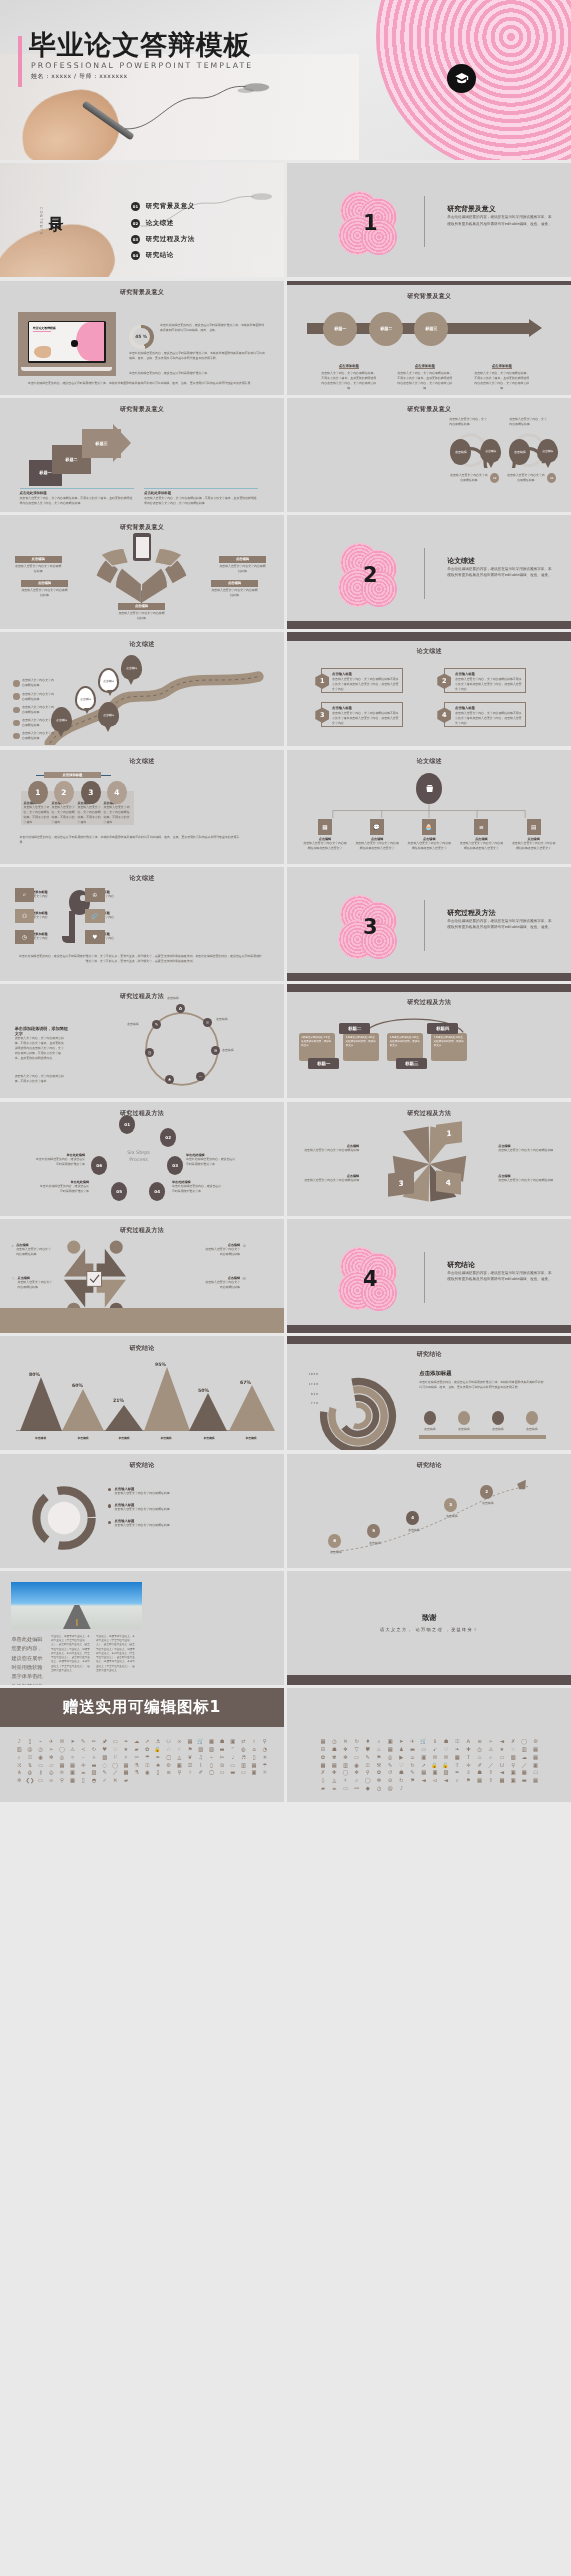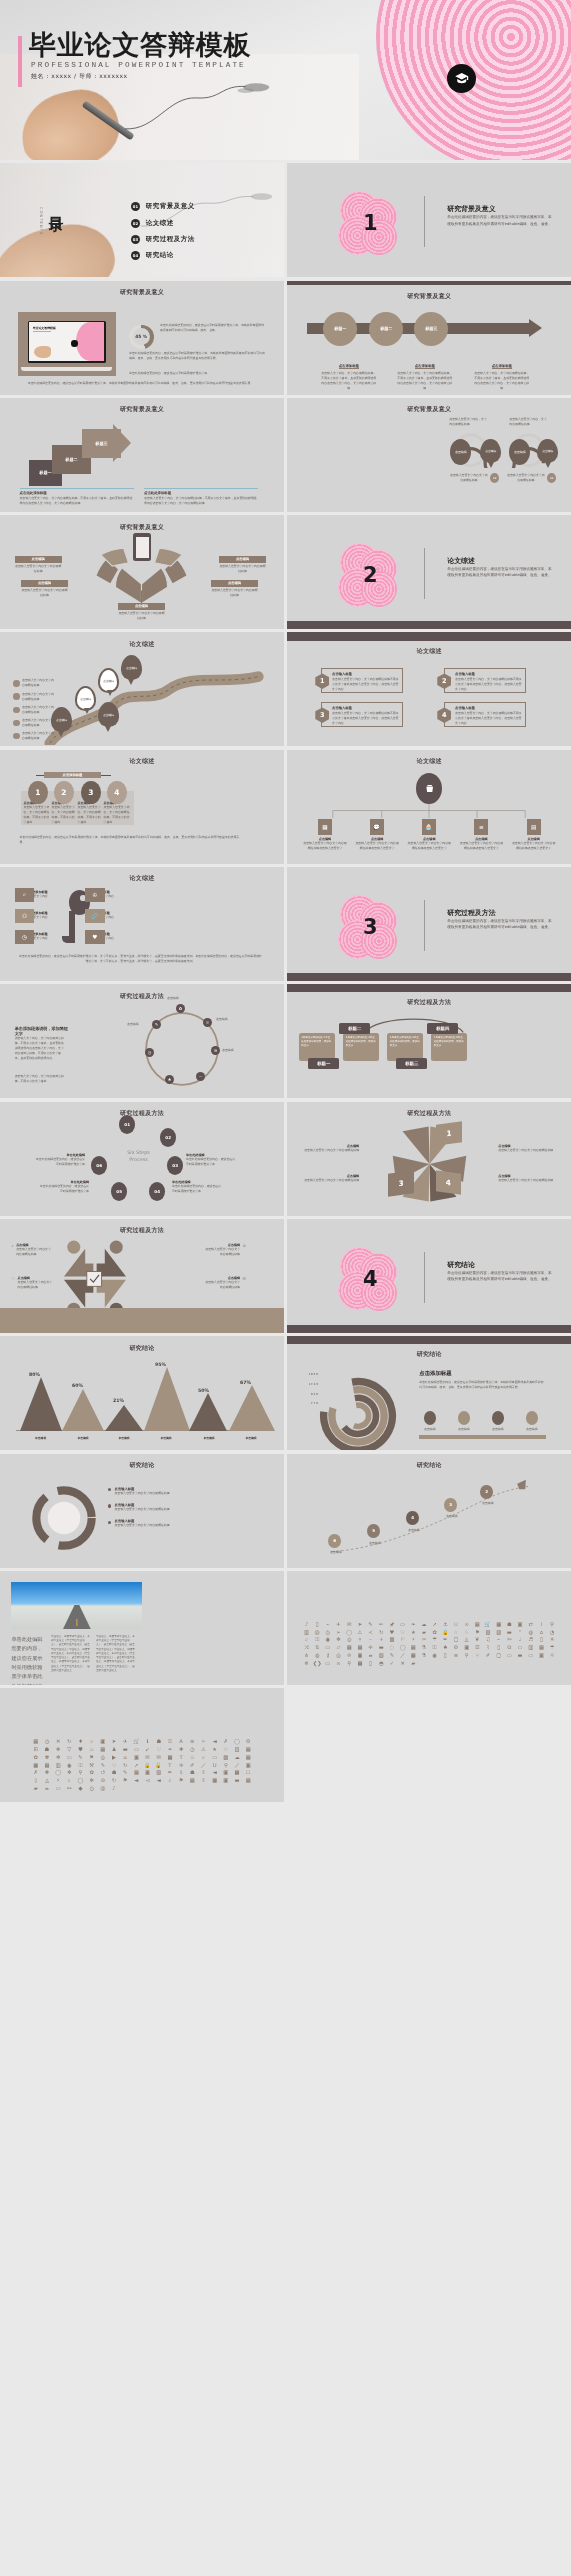--- a/index.html
+++ b/index.html
@@ -16,21 +16,21 @@
   .slide.full { width:572px; height:160px; flex:0 0 572px; }
   .ttl {
     position:absolute; top:7.4px; left:0; right:0; text-align:center;
     font-size:6px; font-weight:bold; color:#4a4040; letter-spacing:0.3px;
   }
   .botbar { position:absolute; bottom:0; left:0; right:0; height:8.2px; background:#5d5050; }
   
   .cover { background:linear-gradient(160deg,#d8d8d8 0%,#ececec 45%,#e3e3e3 100%); }
   .cover-bar { position:absolute; left:18px; top:36px; width:4.1px; height:51px; background:#f08fb5; }
   .cover-title { position:absolute; left:29px; top:31px; font-size:27px; font-weight:bold; color:#1d1d1d; letter-spacing:0.8px; line-height:1; }
-  .cover-sub { position:absolute; left:31px; top:61px; font-size:7.7px; color:#585858; letter-spacing:2.1px;font-family:Liberation Mono, monospace; }
+  .cover-sub { position:absolute; left:31px; top:61px; font-size:7.7px; color:#585858; letter-spacing:2.1px; }
   .cover-by { position:absolute; left:31px; top:72px; font-size:6px; color:#3a3a3a; letter-spacing:0.5px; }
   .cover-rings {
     right:-74px; top:-98px; width:270px; height:270px; border-radius:50%;
     background:repeating-radial-gradient(circle at 50% 50%, #f4a0c0 0 4.1px, #fbd7e5 4.1px 8.2px);
     position:absolute;
   }
   .badge { position:absolute; width:29px; height:29px; border-radius:50%; background:#111; display:flex; align-items:center; justify-content:center; color:#fff; font-size:14px; }
   .hand-img {
     position:absolute; left:0; bottom:0; width:359px; height:106px;
     background:linear-gradient(100deg,#e3e0dd 0%,#efeceb 40%,#f3f2f1 100%);
@@ -889,22 +889,28 @@
   <div class="slide">
     <div class="road">
       <div class="road-strip"></div>
       <div class="road-dash"></div>
     </div>
     <div class="big-txt" style="left:11.4px;top:64px;width:33px">单击此处编辑您要的内容，建议您在展示时采用微软雅黑字体单击此处添加简短说明，添加简短文字。</div>
     <div class="col-txt" style="left:51px;top:64px;width:41px">毕业论文、函授专科毕业论文、本科毕业论文（学士学位毕业论文）、硕士研究生毕业论文（硕士学位毕业论文）毕业论文、函授专科毕业论文、本科毕业论文（学士学位毕业论文）、硕士研究生毕业论文、函授专科毕业论文、本科毕业论文（学士学位毕业论文）、硕士研究生毕业论文</div>
     <div class="col-txt" style="left:96px;top:64px;width:41px">毕业论文、函授专科毕业论文、本科毕业论文（学士学位毕业论文）、硕士研究生毕业论文（硕士学位毕业论文）毕业论文、函授专科毕业论文、本科毕业论文（学士学位毕业论文）、硕士研究生毕业论文、函授专科毕业论文、本科毕业论文（学士学位毕业论文）、硕士研究生毕业论文</div>
   </div>
 
-
-  <div class="slide">
+  <div class="slide">
+    <div class="thx-h">致谢</div>
+    <div class="thx-p">语大义之方，  论万物之理 ，受益终身！</div>
+    <div class="botbar" style="height:9.8px"></div>
+  </div>
+
+  <div class="slide">
+    <div class="gift-head">赠送实用可编辑图标1</div>
     <div class="icon-grid">
       <span>♪</span>
         <span>▯</span>
         <span>⌁</span>
         <span>✈</span>
         <span>✉</span>
         <span>➤</span>
         <span>✎</span>
         <span>✏</span>
         <span>🖈</span>

